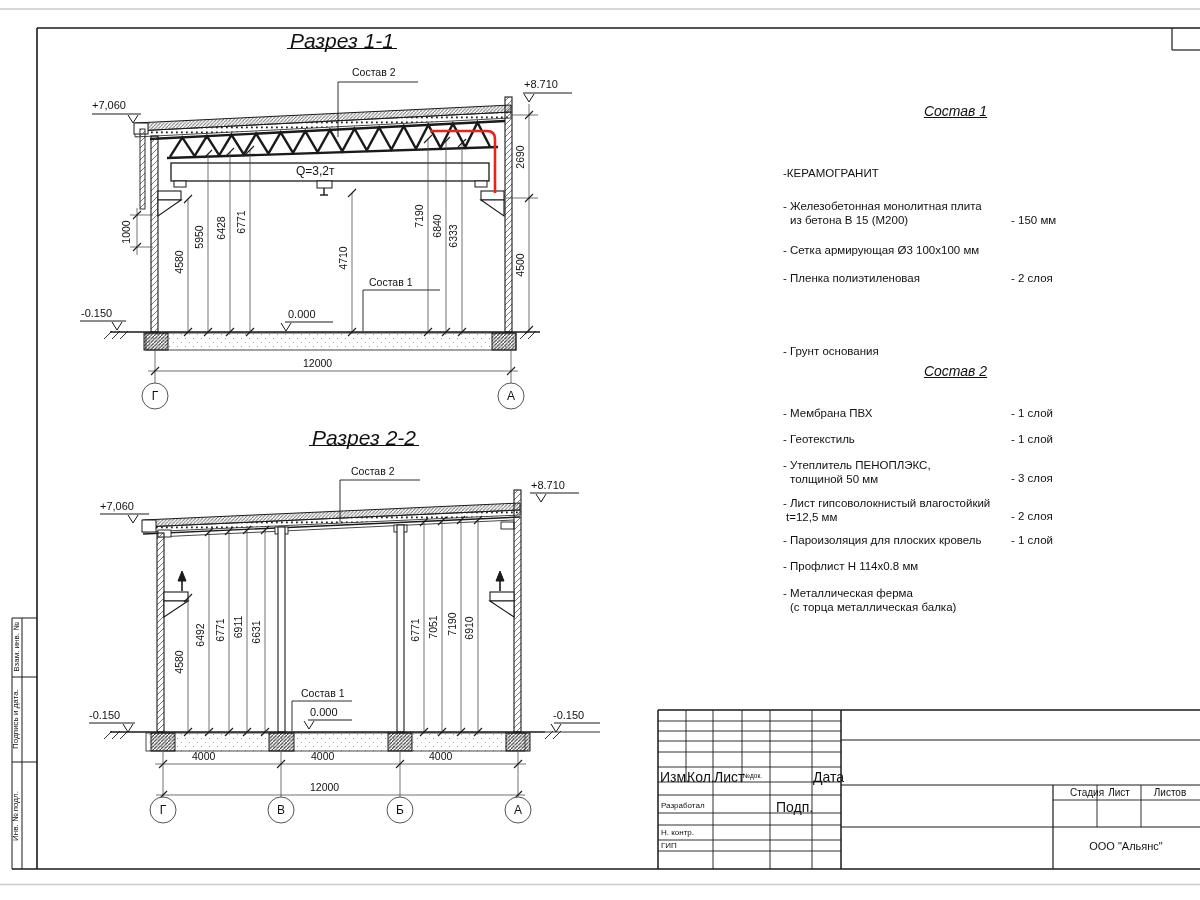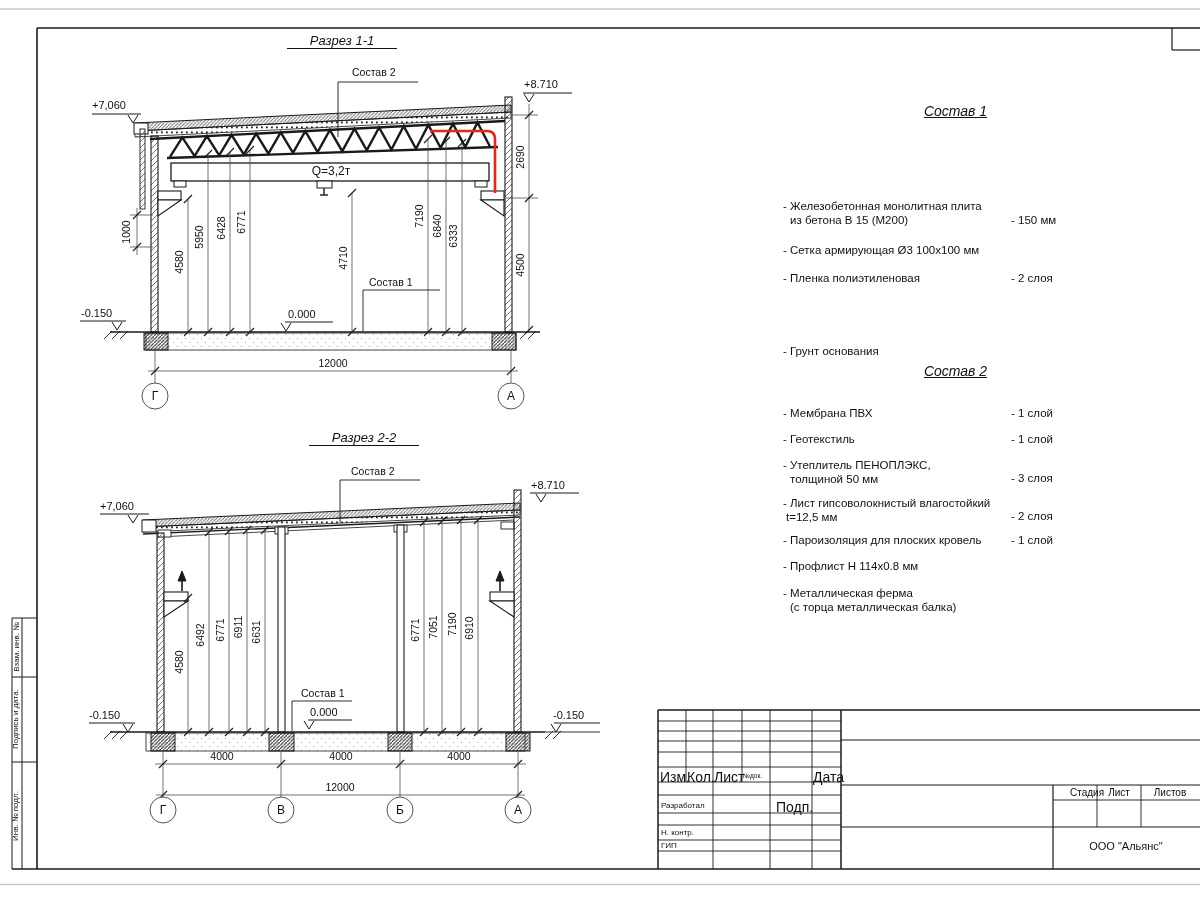--- a/index.html
+++ b/index.html
@@ -2,22 +2,22 @@
 <html><head>
 <meta charset="utf-8">
 <style>
   html,body{margin:0;padding:0;background:#fff;}
   .page{position:relative;width:1200px;height:900px;background:#fff;overflow:hidden;
         font-family:"Liberation Sans","DejaVu Sans",sans-serif;color:#111;}
   svg{position:absolute;left:0;top:0;}
   .lbl{position:absolute;white-space:nowrap;font-size:11px;color:#111;line-height:12px;}
   .dim{font-size:10.5px;}
   .rot{width:60px;height:14px;text-align:center;transform:rotate(-90deg);transform-origin:center;}
-  .ctr{text-align:center;}
-  .sec-title{font-size:13px;font-style:italic;text-align:center;border-bottom:1.2px solid #111;padding-bottom:1px;}
+  .ctr{text-align:left;}
+  .sec-title{font-size:21px;font-style:italic;text-align:center;border-bottom:1.2px solid #111;padding-bottom:1px;}
   .comp-title{font-size:14px;font-style:italic;text-align:center;text-decoration:underline;}
   .ci{position:absolute;left:783px;width:330px;font-size:11.5px;line-height:14px;}
   .ci .l2{display:block;padding-left:7px;}
   .ci .qty{position:absolute;left:228px;top:0;}
   .callout{font-size:10.5px;}
   .axis{position:absolute;width:26px;text-align:center;font-size:12px;}
   .strip{position:absolute;height:12px;font-size:8px;text-align:center;transform:rotate(-90deg);transform-origin:center;color:#111;}
   .tb{position:absolute;font-size:14px;}
   .tb-sm{position:absolute;font-size:6.5px;}
   .tb-role{position:absolute;font-size:8px;}
@@ -400,20 +400,23 @@
 <div class="lbl dim ctr" style="left:192px;top:750px;width:60px;">4000</div>
 <div class="lbl dim ctr" style="left:311px;top:750px;width:60px;">4000</div>
 <div class="lbl dim ctr" style="left:429px;top:750px;width:60px;">4000</div>
 <div class="lbl dim ctr" style="left:310px;top:781px;width:60px;">12000</div>
 <div class="axis" style="left:150px;top:803px;">Г</div>
 <div class="axis" style="left:268px;top:803px;">В</div>
 <div class="axis" style="left:387px;top:803px;">Б</div>
 <div class="axis" style="left:505px;top:803px;">А</div>
 
 <div class="lbl comp-title" style="left:898px;top:105px;width:115px;">Состав 1</div>
+<div class="ci" style="top:166px;">
+  <span>-КЕРАМОГРАНИТ</span>
+</div>
 <div class="ci" style="top:199px;">
   <span>- Железобетонная  монолитная плита</span>
   <span class="l2">из бетона В 15 (М200)</span>
   <span class="qty" style="top:14px;">- 150 мм</span>
 </div>
 <div class="ci" style="top:243px;">
   <span>- Сетка армирующая Ø3 100x100 мм</span>
 </div>
 <div class="ci" style="top:271px;">
   <span>- Пленка полиэтиленовая</span>

